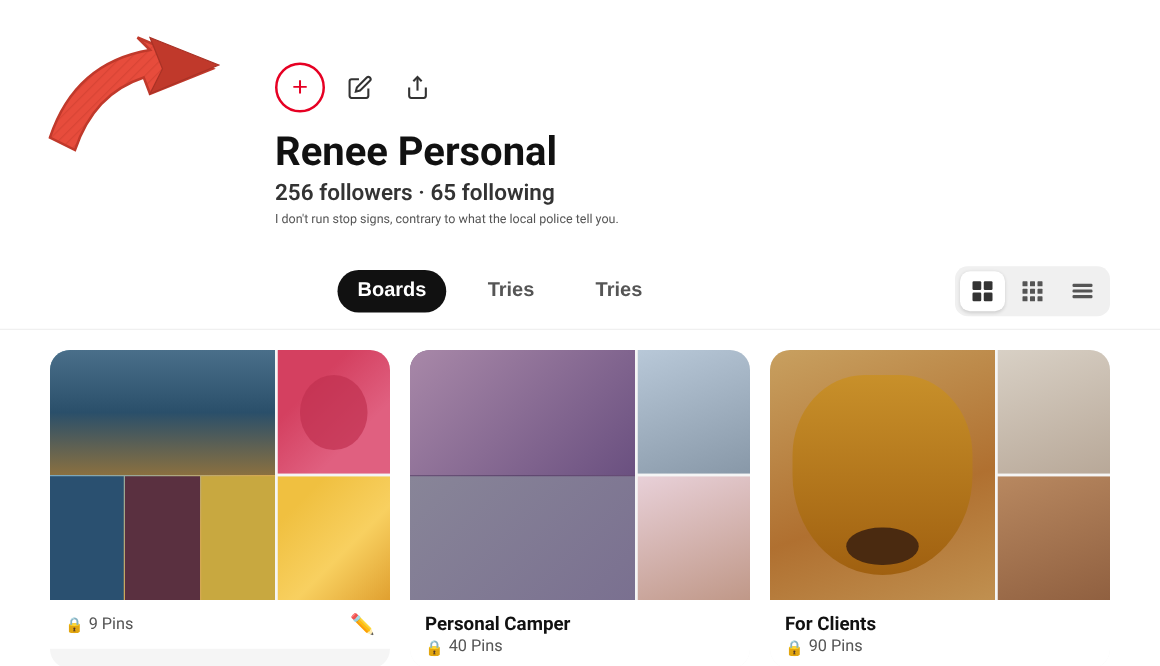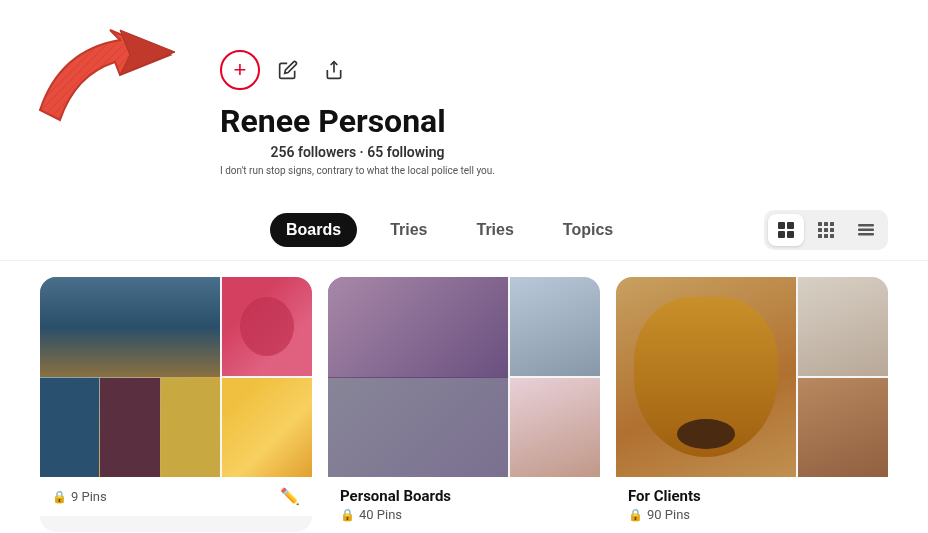--- a/index.html
+++ b/index.html
@@ -70,24 +70,23 @@
     }
 
     .profile-name {
       font-size: 32px;
       font-weight: 700;
       color: #111;
       line-height: 1.2;
     }
 
     .profile-stats {
-      font-size: 14px;
+      font-size: 18px;
       color: #333;
       font-weight: 600;
-      text-align: center;
     }
 
     .profile-bio {
       font-size: 10px;
       color: #555;
       max-width: 300px;
       line-height: 1.4;
     }
 
     
@@ -287,21 +286,20 @@
     <div class="profile-stats">256 followers · 65 following</div>
     <div class="profile-bio">I don't run stop signs, contrary to what the local police tell you.</div>
   </div>
 </div>
 
 <div class="tabs-section">
   <div class="tabs-left">
     <button class="tab-item active">Boards</button>
     <button class="tab-item">Tries</button>
     <button class="tab-item">Tries</button>
-    <button class="tab-item">Topics</button>
   </div>
   <div class="view-options">
     <button class="view-btn active">
       <svg width="18" height="18" viewBox="0 0 18 18">
         <rect x="1" y="1" width="7" height="7" rx="1" fill="#333"></rect>
         <rect x="10" y="1" width="7" height="7" rx="1" fill="#333"></rect>
         <rect x="1" y="10" width="7" height="7" rx="1" fill="#333"></rect>
         <rect x="10" y="10" width="7" height="7" rx="1" fill="#333"></rect>
       </svg>
     </button>
@@ -373,21 +371,21 @@
       </div>
       <div class="board-img-top board2-tr">
         <div style="width:100%;height:100%;background:linear-gradient(160deg,#b8c8d8 0%,#8898a8 100%);"></div>
       </div>
       <div class="board-img-bottom board2-br">
         <div style="width:100%;height:100%;background:linear-gradient(160deg,#e8d0d8 0%,#c09888 100%);"></div>
       </div>
     </div>
     <div class="board-info">
       <div class="board-title-area">
-        <span class="board-title">Personal Boards</span>
+        <span class="board-title">Personal Camper</span>
         <div class="board-pin-count">
           <span class="lock-icon">🔒</span>
           <span>40 Pins</span>
         </div>
       </div>
     </div>
   </div>
 
   <div class="board-card">
     <div class="board-images">

